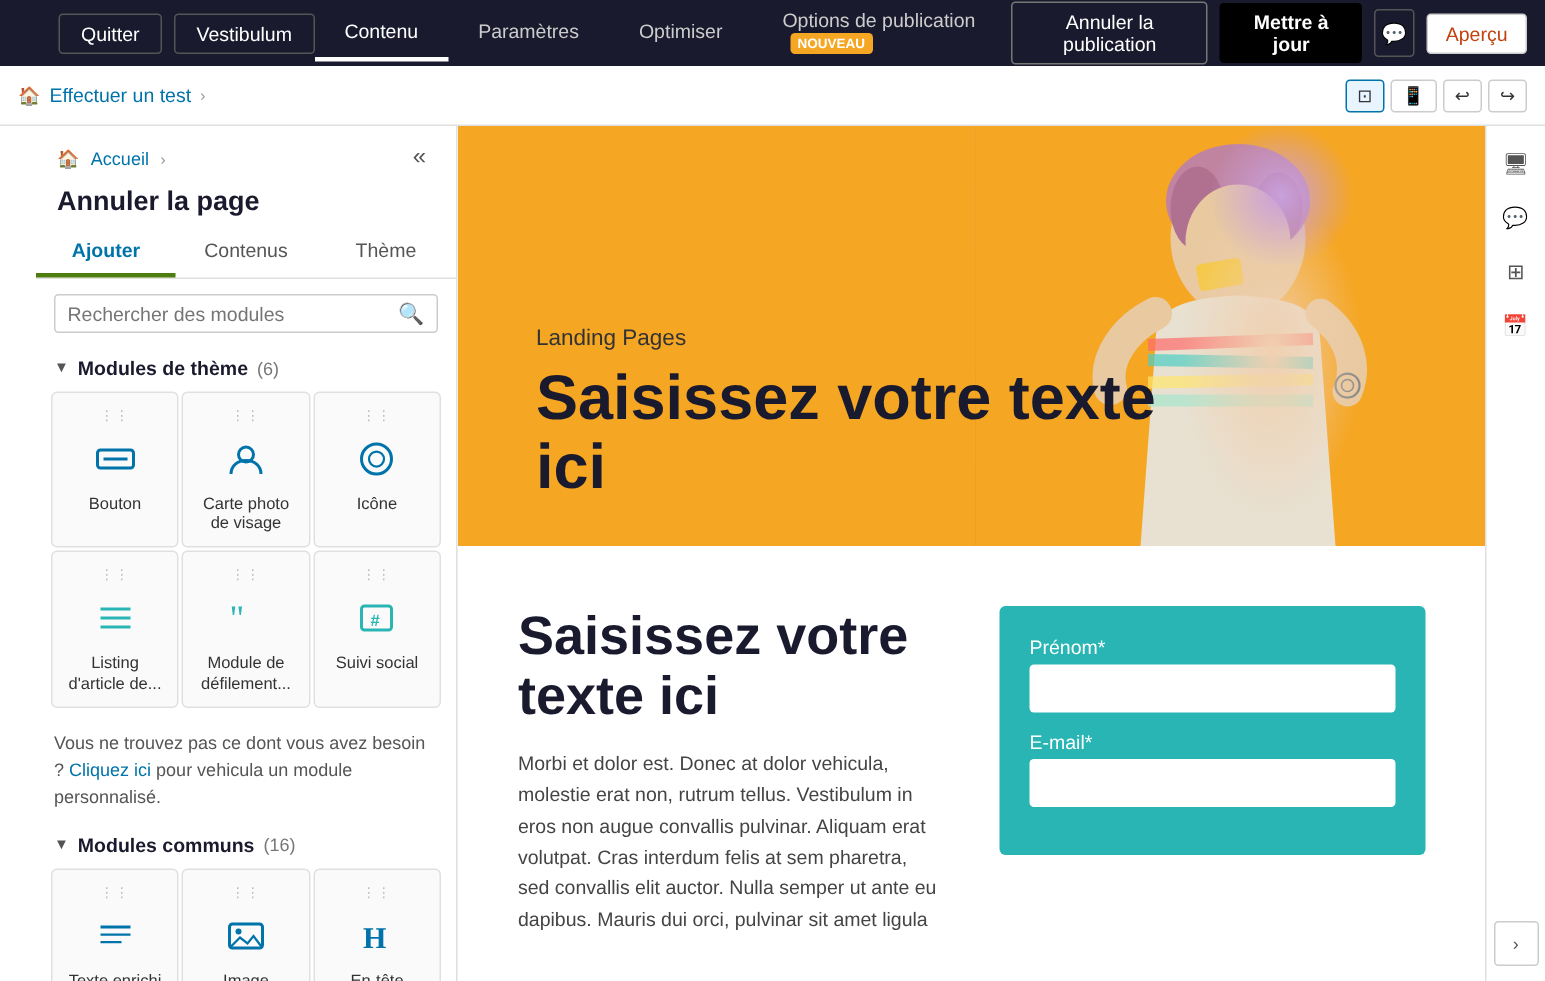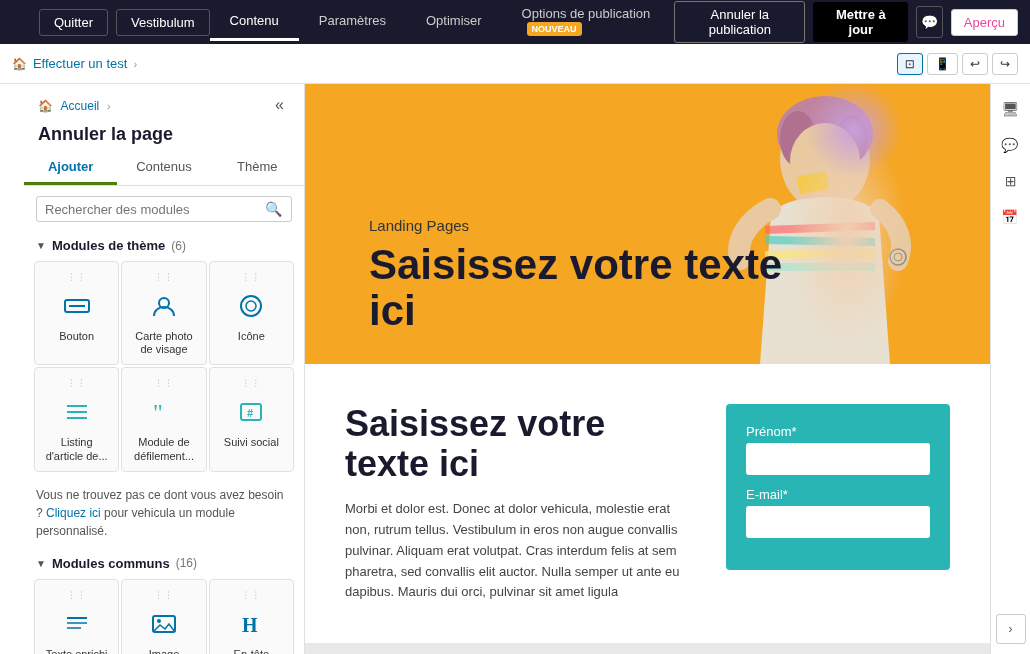--- a/index.html
+++ b/index.html
@@ -41,21 +41,21 @@
     .btn-publish {
       background: #000000; border: none; color: #fff;
       padding: 5px 16px; border-radius: 3px; cursor: pointer; font-size: 13px; font-weight: 600;
     }
     .btn-chat-icon {
       background: transparent; border: 1px solid #555; color: #fff;
       width: 32px; height: 32px; border-radius: 3px; cursor: pointer; font-size: 14px;
       display: flex; align-items: center; justify-content: center;
     }
     .btn-preview {
-      background: #fff; border: 1px solid #ccc; color: #ec4899;
+      background: #fff; border: 1px solid #ccc; color: #c2410c;
       padding: 5px 12px; border-radius: 3px; cursor: pointer; font-size: 13px;
     }
 
     
     .secondary-bar {
       display: flex; align-items: center;
       background: #fff; height: 40px; padding: 0 12px;
       border-bottom: 1px solid #e0e0e0;
     }
     .secondary-bar-left { display: flex; align-items: center; gap: 6px; flex: 1; }
@@ -145,21 +145,21 @@
       flex: 1; overflow-y: auto; background: #e8e8e8;
       position: relative;
     }
 
     
     .hero-section {
       background: #f5a623; width: 100%; min-height: 280px;
       display: flex; align-items: flex-end; position: relative; overflow: hidden;
     }
     .hero-text {
-      padding: 30px 52px; z-index: 2; flex: 1; margin-left: 12px;
+      padding: 30px 52px; z-index: 2; flex: 1;
     }
     .hero-subtitle { color: #333; font-size: 15px; margin-bottom: 8px; }
     .hero-title { color: #1a1a2e; font-size: 42px; font-weight: 900; line-height: 1.1; max-width: 420px; }
     .hero-image {
       position: absolute; right: 0; bottom: 0; width: 340px; height: 285px;
       overflow: hidden; display: flex; align-items: flex-end; justify-content: center;
     }
     
     .hero-img-placeholder {
       width: 100%; height: 100%;
@@ -176,21 +176,21 @@
 
     
     .content-section {
       padding: 40px; background: #fff; display: flex; gap: 40px;
     }
     .content-left { flex: 1; }
     .content-title {
       font-size: 36px; font-weight: 900; color: #1a1a2e; line-height: 1.1; margin-bottom: 16px;
     }
     .content-body { font-size: 13px; color: #444; line-height: 1.6; }
-    .content-right { width: 224px; }
+    .content-right { width: 284px; }
     .form-card {
       background: #2ab5b5; border-radius: 4px; padding: 20px;
     }
     .form-field { margin-bottom: 12px; }
     .form-label { color: #fff; font-size: 13px; margin-bottom: 4px; display: block; }
     .form-input {
       width: 100%; background: #fff; border: none; border-radius: 3px;
       padding: 7px 10px; font-size: 13px; height: 32px;
     }
 

